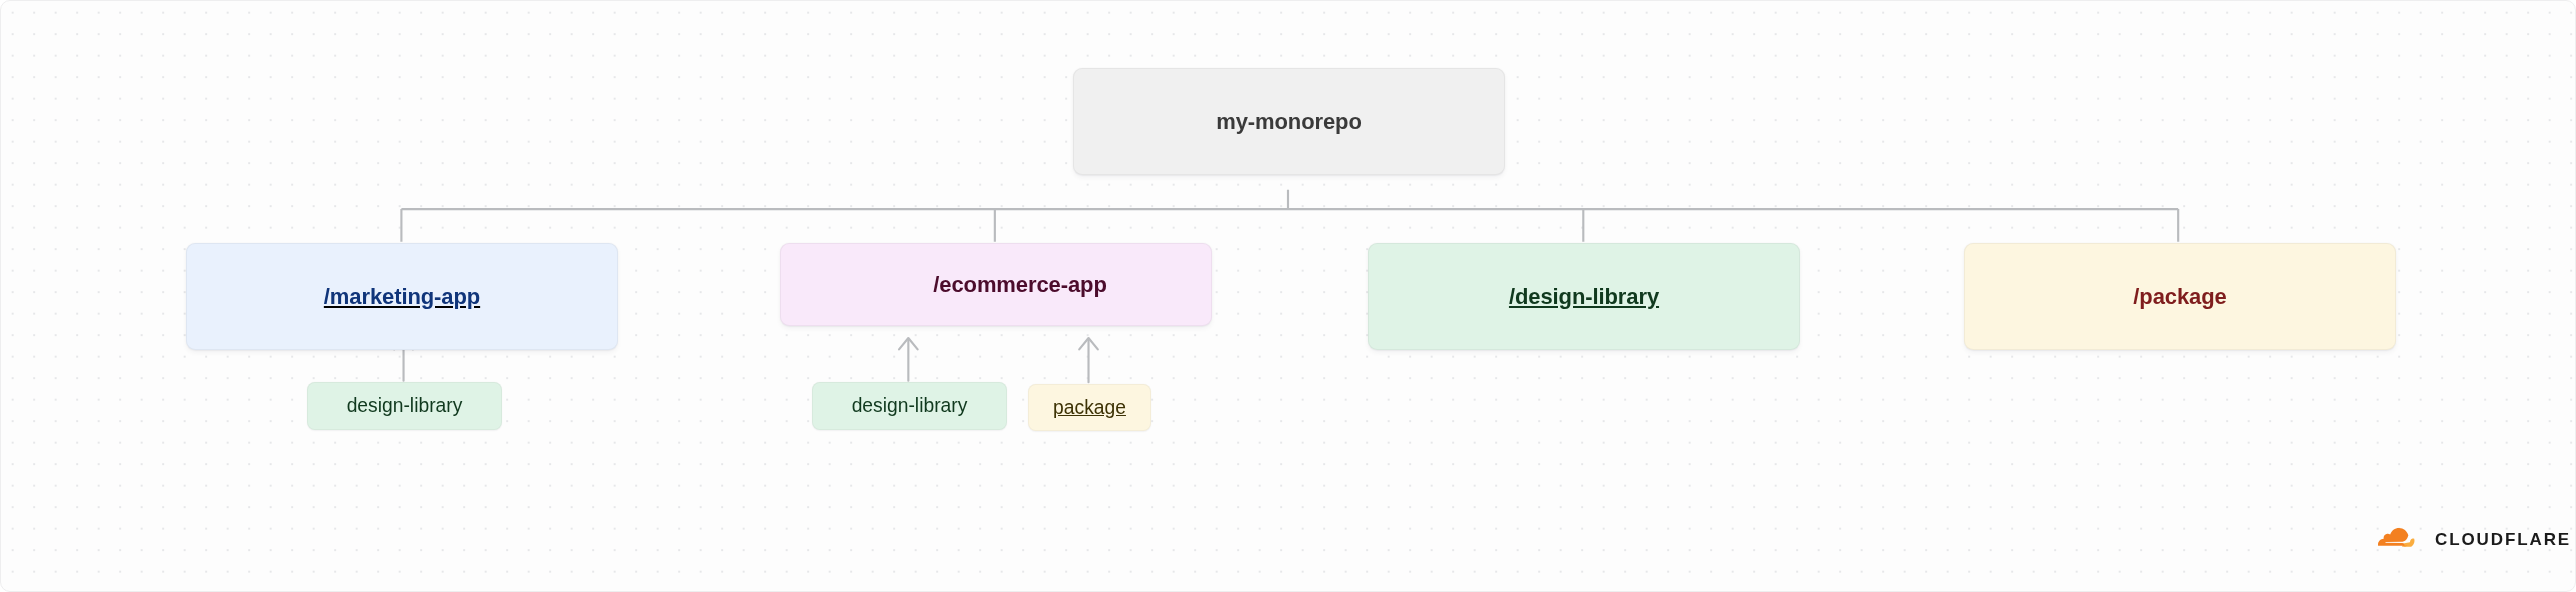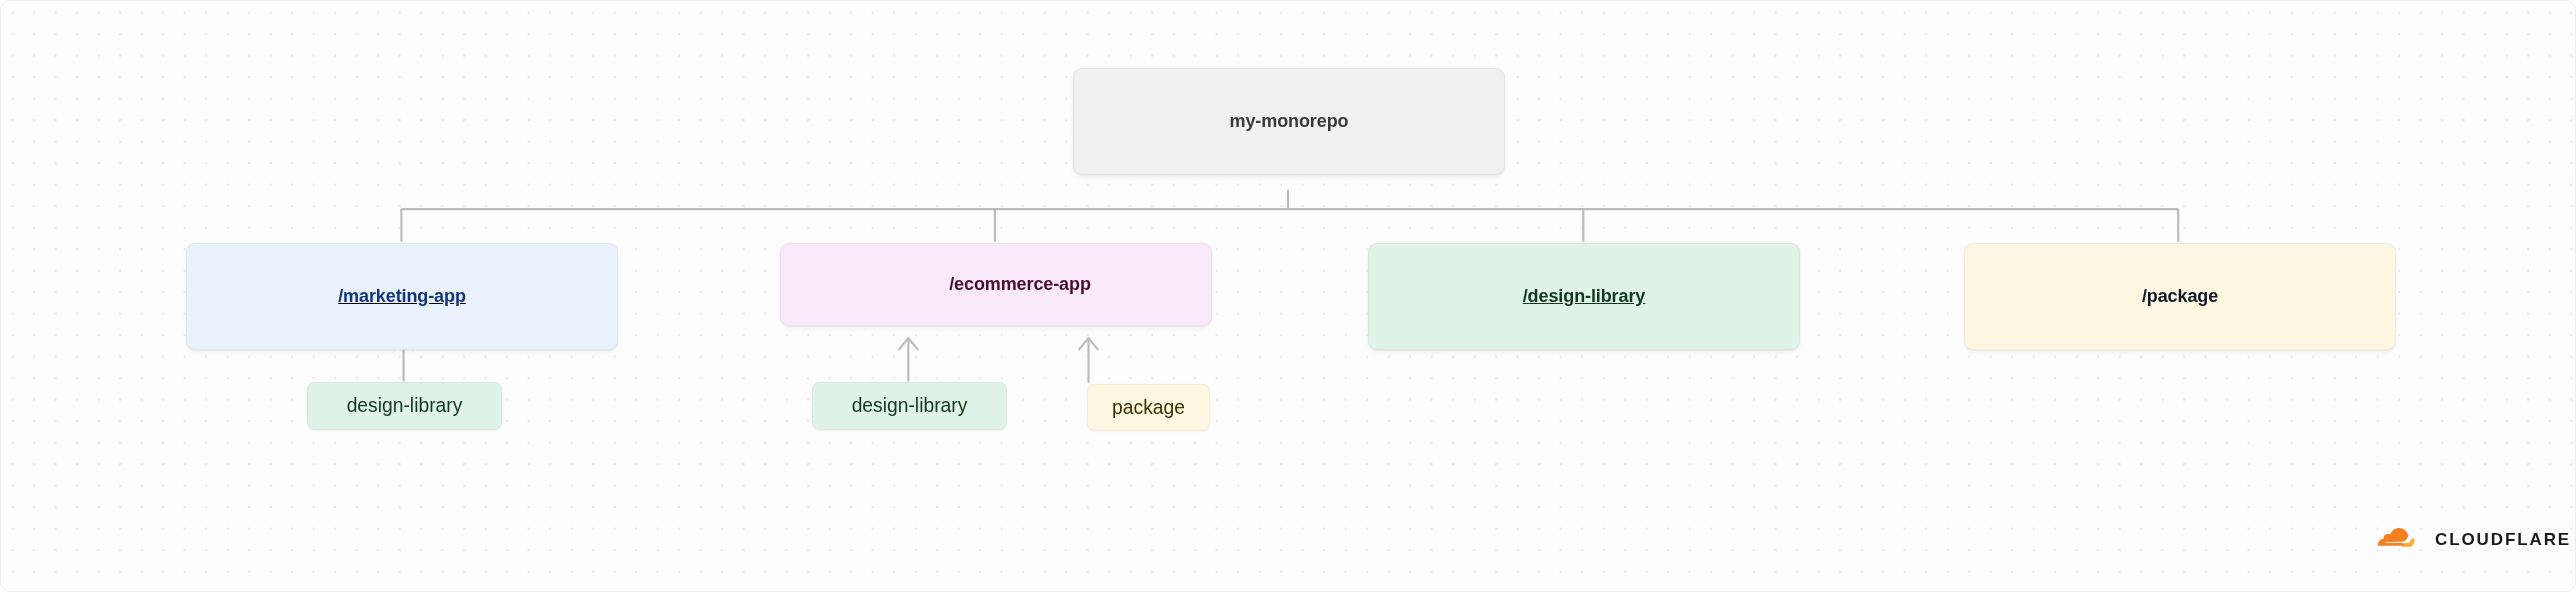--- a/index.html
+++ b/index.html
@@ -42,40 +42,40 @@
     position: absolute;
     box-sizing: border-box;
     display: flex;
     align-items: center;
     justify-content: center;
     border-radius: 9.3px;
     border: 1.1px solid rgba(0,0,0,0.045);
     box-shadow: 0 0.7px 1.4px rgba(16,24,40,0.05), 0 2.1px 5.7px rgba(16,24,40,0.045);
   }
   .node-label {
-    font-size: 18px;
+    font-size: 22px;
     font-weight: 700;
     letter-spacing: -0.1px;
     white-space: nowrap;
   }
 
   .node.root        { background: #f0f0f0; }
   .node.root .node-label { color: #3a3a3a; }
 
   .node.blue        { background: #e9f1fd; }
   .node.blue .node-label { color: #10357a; }
 
   .node.pink        { background: #f9e9fa; }
   .node.pink .node-label { color: #4c0c2c; }
 
   .node.green       { background: #dff3e6; }
   .node.green .node-label { color: #10391e; text-decoration: underline; }
 
   .node.cream       { background: #fdf6e0; }
-  .node.cream .node-label { color: #0f172a; }
+  .node.cream .node-label { color: #7f1d1d; }
 
   
   .chip {
     position: absolute;
     box-sizing: border-box;
     display: flex;
     align-items: center;
     justify-content: center;
     border-radius: 7.9px;
     font-size: 19.3px;
@@ -153,21 +153,21 @@
   </div>
 
   <div class="chip green" style="left:306px; top:381px; width:195px; height:48px;">
     <span>design-library</span>
   </div>
 
   <div class="chip green" style="left:811px; top:381px; width:195px; height:48px;">
     <span>design-library</span>
   </div>
 
-  <div class="chip cream" style="left:1086px; top:383px; width:123px; height:47px;">
+  <div class="chip cream" style="left:1027px; top:383px; width:123px; height:47px;text-decoration:underline;">
     <span>package</span>
   </div>
 
   <div id="cf-logo" style="left:2372px; top:492px;">
     <svg width="52" height="24" viewBox="0 0 110 52">
       <path fill="#faad3f" d="M84.5 22.5c1.2 0 2.4.2 3.5.6 1.6 5.6-.1 11.5-4 15.4-.8.8-1.7 1.5-2.7 2.1H61.8l1.9-6.8 12.2-2.3 2.6-.5 1.5-5.1c1.2-2 2.6-3 4.5-3.4z"></path>
       <path fill="#f38020" d="M66.6 39.9c.6-2 .4-3.9-.6-5.3-.9-1.3-2.4-2-4.3-2.1l-35.6-.5c-.2 0-.4-.1-.5-.3-.1-.2-.2-.4-.1-.6.2-.5.6-.9 1.2-1l35.9-.5c4.3-.2 8.9-3.6 10.5-7.8l2-5.3c.1-.2.1-.5.1-.7C72.9 6.9 64.8 0 55.1 0 46.1 0 38.5 5.9 35.9 14.1c-1.7-1.3-3.9-2-6.3-1.7-4.2.4-7.5 3.8-7.9 8-.1 1.1 0 2.1.2 3.1C15 23.7 9.5 29.3 9.5 36.2c0 .6 0 1.2.1 1.9 0 .3.3.6.6.6h65.5c.3 0 .7-.2.8-.6l.1-.2z"></path>
     </svg>
     <span class="cf-word">CLOUDFLARE</span>
   </div>

